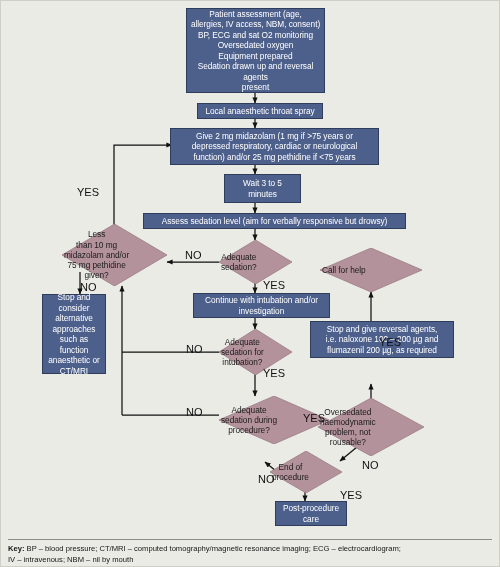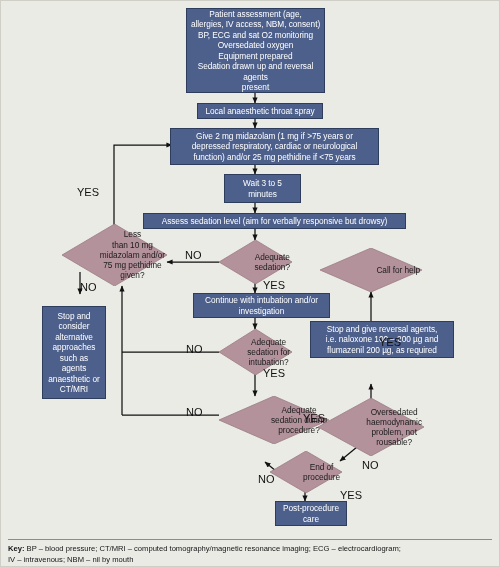--- a/index.html
+++ b/index.html
@@ -26,21 +26,21 @@
     color:#ffffff;
     font-size:8.3px;
     line-height:10.5px;
     padding:2px 3px;
     letter-spacing:-0.05px;
   }
 
   .dia-wrap{position:absolute;}
   .dia-shape{position:absolute;left:0;top:0;width:100%;height:100%;}
   .dia-text{position:absolute;left:0;top:0;width:100%;height:100%;
-            display:flex;align-items:center;justify-content:flex-end;text-align:center;
+            display:flex;align-items:center;justify-content:flex-start;text-align:center;
             color:#1b1b1b;font-size:8.3px;line-height:10.2px;letter-spacing:-0.05px;}
   .dia-text span{display:block;padding:0 2px;}
 
   .edge-label{position:absolute;font-size:11px;color:#111;white-space:nowrap;}
 
   #key{
     position:absolute;left:8px;top:531px;width:484px;height:30px;
     border-top:1.5px solid #8d8d86;
     padding-top:4px;box-sizing:border-box;
     font-size:7.6px;line-height:10.5px;color:#141414;margin-top:8px;
@@ -132,28 +132,28 @@
     <div>
       <div>Wait 3 to 5</div>
       <div>minutes</div>
     </div>
   </div>
 
   <div class="node proc" style="left:143px;top:213px;width:263px;height:16px;">
     <div>Assess sedation level (aim for verbally responsive but drowsy)</div>
   </div>
 
-  <div class="node proc" style="left:42px;top:294px;width:64px;height:93px;margin-top:12px;">
+  <div class="node proc" style="left:42px;top:294px;width:64px;height:80px;">
     <div>
       <div>Stop and</div>
       <div>consider</div>
       <div>alternative</div>
       <div>approaches</div>
       <div>such as</div>
-      <div>agents</div>
+      <div>function</div>
       <div>anaesthetic or</div>
       <div>CT/MRI</div>
     </div>
   </div>
 
   <div class="node proc" style="left:193px;top:293px;width:137px;height:25px;">
     <div>
       <div>Continue with intubation and/or</div>
       <div>investigation</div>
     </div>

